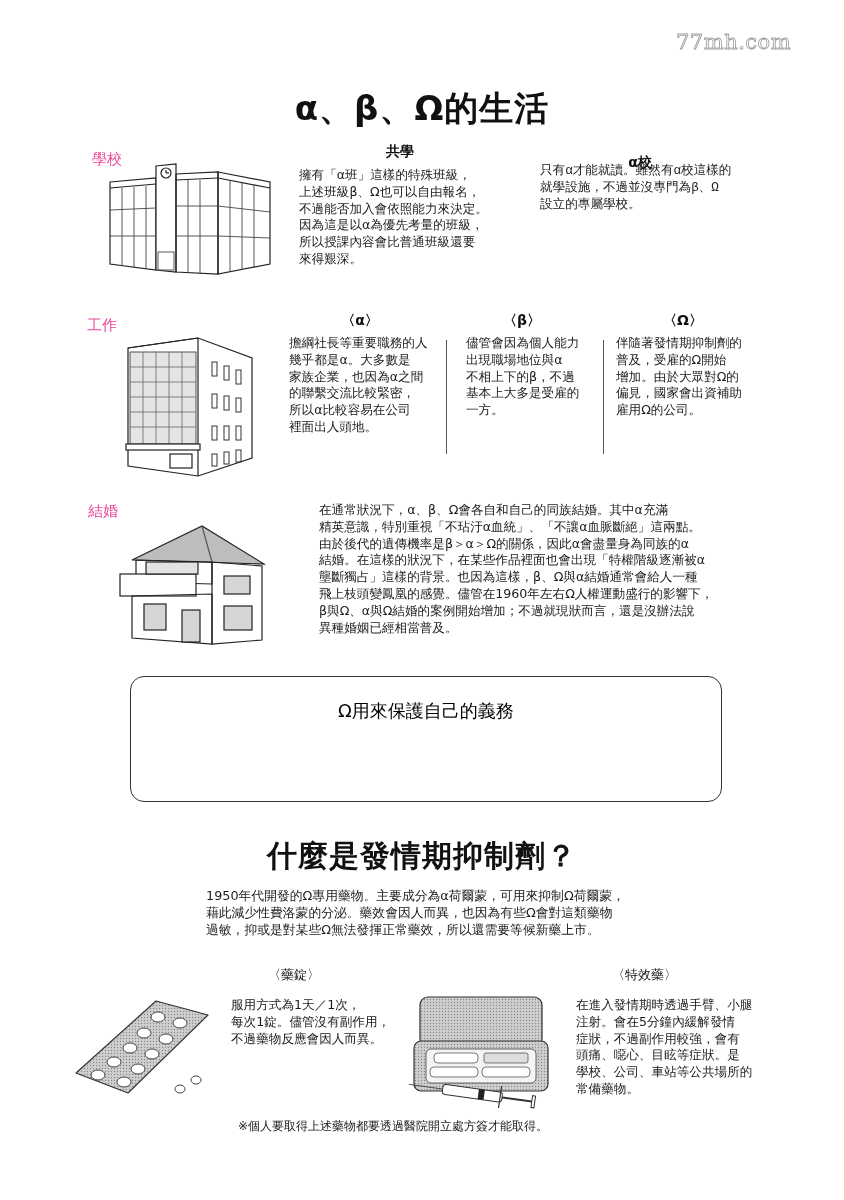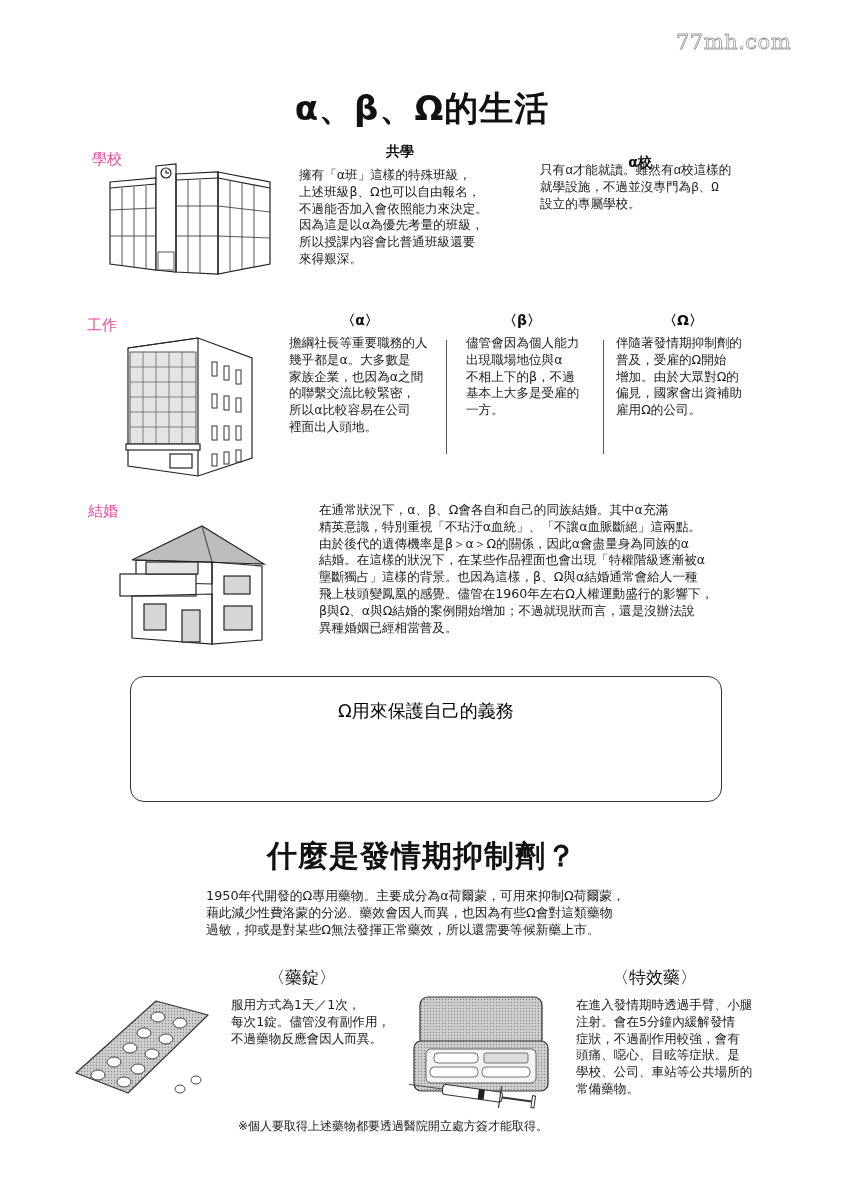--- a/index.html
+++ b/index.html
@@ -16,21 +16,21 @@
   .sec-label { font-size:15px; color:#ec4899; }
   .sub-head { font-size:14px; font-weight:bold; text-align:center; color:#111; }
   .body-text { font-size:12.6px; line-height:16.8px; color:#1b1b1b; white-space:pre-line; }
   .vline { width:1px; background:#555; }
   .box {
     left:130px; top:676px; width:590px; height:124px; border:1.3px solid #333; border-radius:14px;
   }
   .box-title { left:0; width:100%; top:22px; text-align:center; font-size:18px; color:#000000; }
   .box-list { left:142px; top:52px; font-size:12.3px; line-height:16px; white-space:pre-line; color:#1b1b1b; }
   .q-title { left:0; width:844px; top:836px; text-align:center; font-size:30px; color:#111; letter-spacing:1px; font-weight:bold; }
-  .drug-head { font-size:17px; color:#111; }
+  .drug-head { font-size:13px; color:#111; }
   .footnote { left:238px; top:1118px; font-size:12px; color:#1b1b1b; }
   svg { position:absolute; overflow:visible; }
 </style>
 </head>
 <body>
 
 <div class="abs watermark">77mh.com</div>
 
 <div class="abs main-title">α、β、Ω的生活</div>
 

